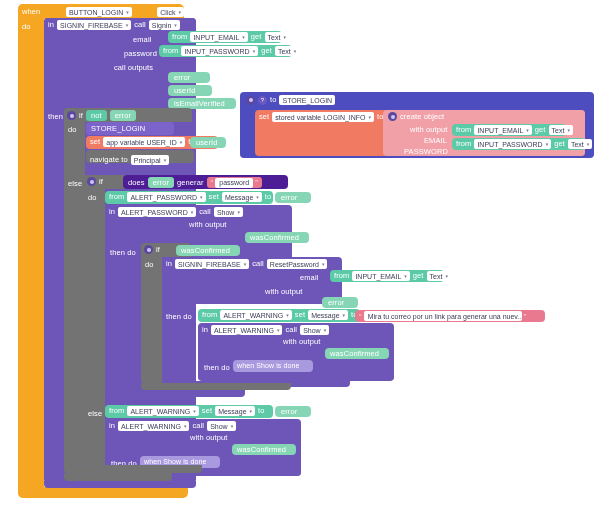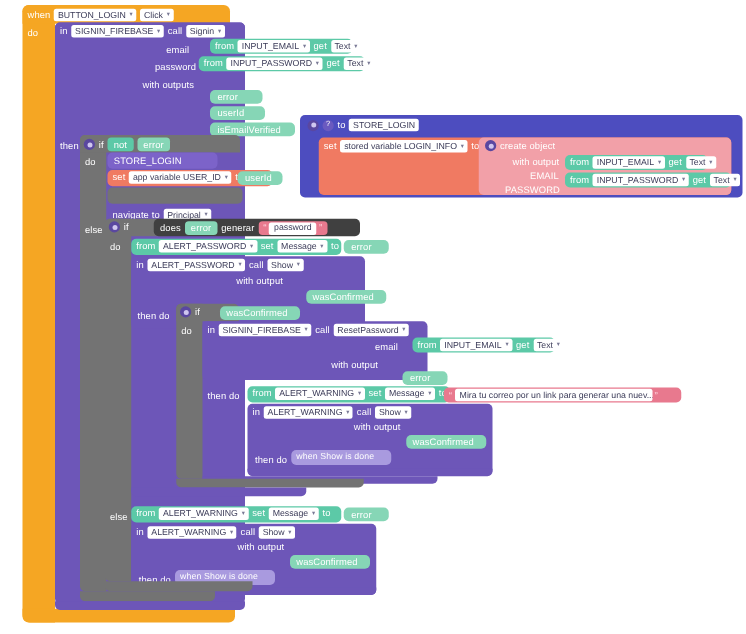--- a/index.html
+++ b/index.html
@@ -35,21 +35,21 @@
   
   .c-event   { background: #f5a623; }
   .c-purple  { background: #6d56b8; }           
   .c-purple2 { background: #7c63c9; }
   .c-green   { background: #5cc9a7; }
   .c-lgreen  { background: #86d6b6; }           
   .c-orange  { background: #737373; }           
   .c-red     { background: #f07a62; }           
   .c-pink    { background: #f2a0a8; }           
   .c-pinkd   { background: #e8798e; }           
-  .c-rose    { background: #404040; text-align: right; }           
+  .c-rose    { background: #4c1d95; text-align: right; }           
   .c-blue    { background: #4d4dbf; }           
   .c-lav     { background: #a99adf; }           
 
   .gear {
     width: 9px; height: 9px; border-radius: 50%;
     background: #5a47a0; display: inline-block; position: relative;
     flex: 0 0 auto;
   }
   .gear::after {
     content: ""; position: absolute; left: 2.5px; top: 2.5px;
@@ -63,21 +63,21 @@
   .row { display: flex; align-items: center; gap: 3px; }
   .quote { color: #ffd9e2; font-size: 8px; }
 </style>
 </head>
 <body>
 
 <div id="canvas">
 
   <div class="blk c-event" style="left:18px; top:4px; width:26px; height:494px; border-radius:5px 0 0 6px;"></div>
   <div class="blk c-event" style="left:18px; top:4px; width:166px; height:15px; border-radius:5px 5px 0 0;">
-    <div class="row" style="padding:3px 0 0 4px;">
+    <div class="row" style="padding:3px 0 0 4px;justify-content:space-between;">
       <span class="lbl">when</span>
       <span class="pill">
         <span>BUTTON_LOGIN</span>
         <span class="caret">▾</span>
       </span>
       <span class="pill">
         <span>Click</span>
         <span class="caret">▾</span>
       </span>
     </div>
@@ -96,21 +96,21 @@
       </span>
       <span class="lbl">call</span>
       <span class="pill">
         <span>Signin</span>
         <span class="caret">▾</span>
       </span>
     </div>
   </div>
   <div class="lbl" style="position:absolute; left:133px; top:36px;">email</div>
   <div class="lbl" style="position:absolute; left:124px; top:50px;">password</div>
-  <div class="lbl" style="position:absolute; left:114px; top:64px;">with outputs</div>
+  <div class="lbl" style="position:absolute; left:114px; top:64px;">call outputs</div>
 
   <div class="blk c-green" style="left:168px; top:31px; width:114px; height:12px;">
     <div class="row" style="padding:1px 0 0 4px;">
       <span class="lbl">from</span>
       <span class="pill">
         <span>INPUT_EMAIL</span>
         <span class="caret">▾</span>
       </span>
       <span class="lbl">get</span>
       <span class="pill">
@@ -234,21 +234,21 @@
         <span>app variable USER_ID</span>
         <span class="caret">▾</span>
       </span>
       <span class="lbl">to</span>
     </div>
   </div>
   <div class="blk c-lgreen" style="left:190px; top:137px; width:36px; height:11px;">
     <span class="lbl" style="position:absolute; left:6px; top:2px;">userId</span>
   </div>
   <div class="blk c-orange" style="left:86px; top:150px; width:108px; height:13px;">
-    <div class="row" style="padding:17px 0 0 4px;">
+    <div class="row" style="padding:5px 0 0 4px;">
       <span class="lbl">navigate to</span>
       <span class="pill">
         <span>Principal</span>
         <span class="caret">▾</span>
       </span>
     </div>
   </div>
 
   <div class="lbl" style="position:absolute; left:68px; top:180px;">else</div>
 

